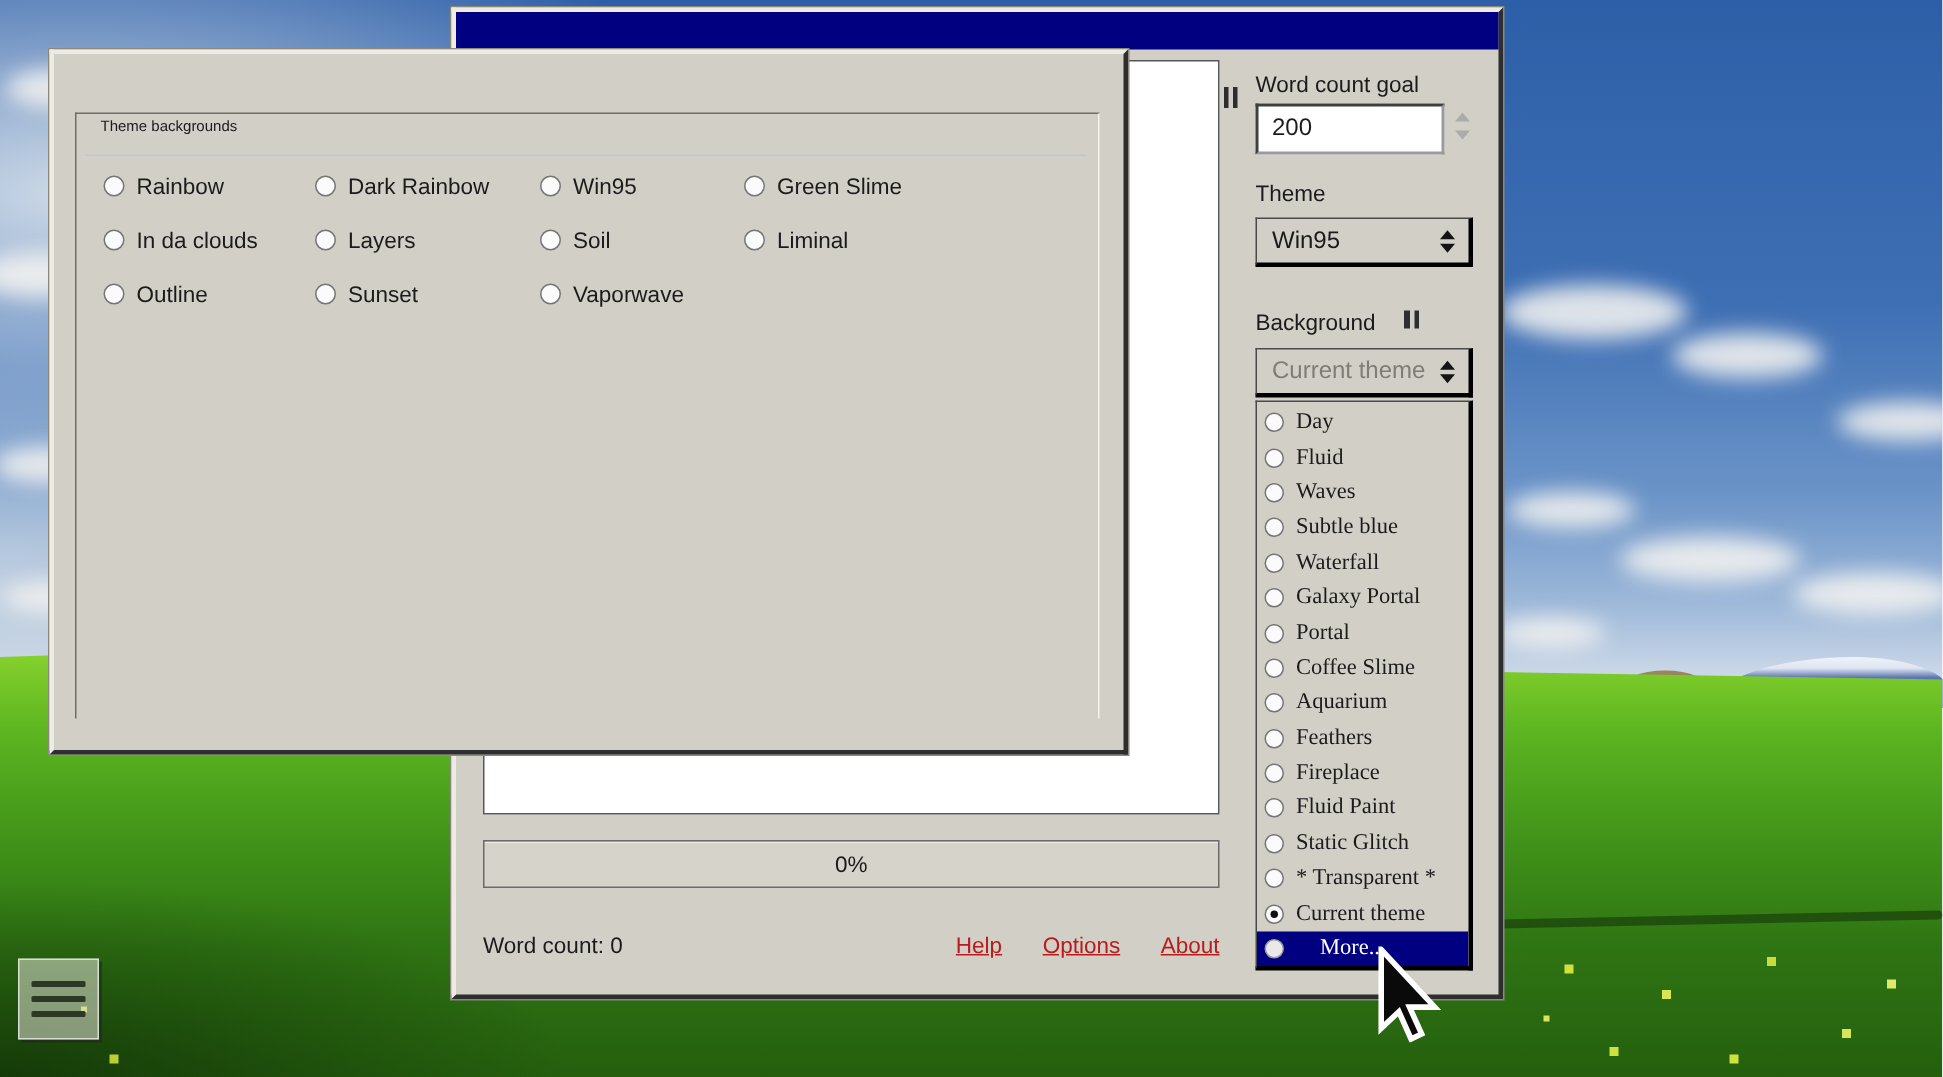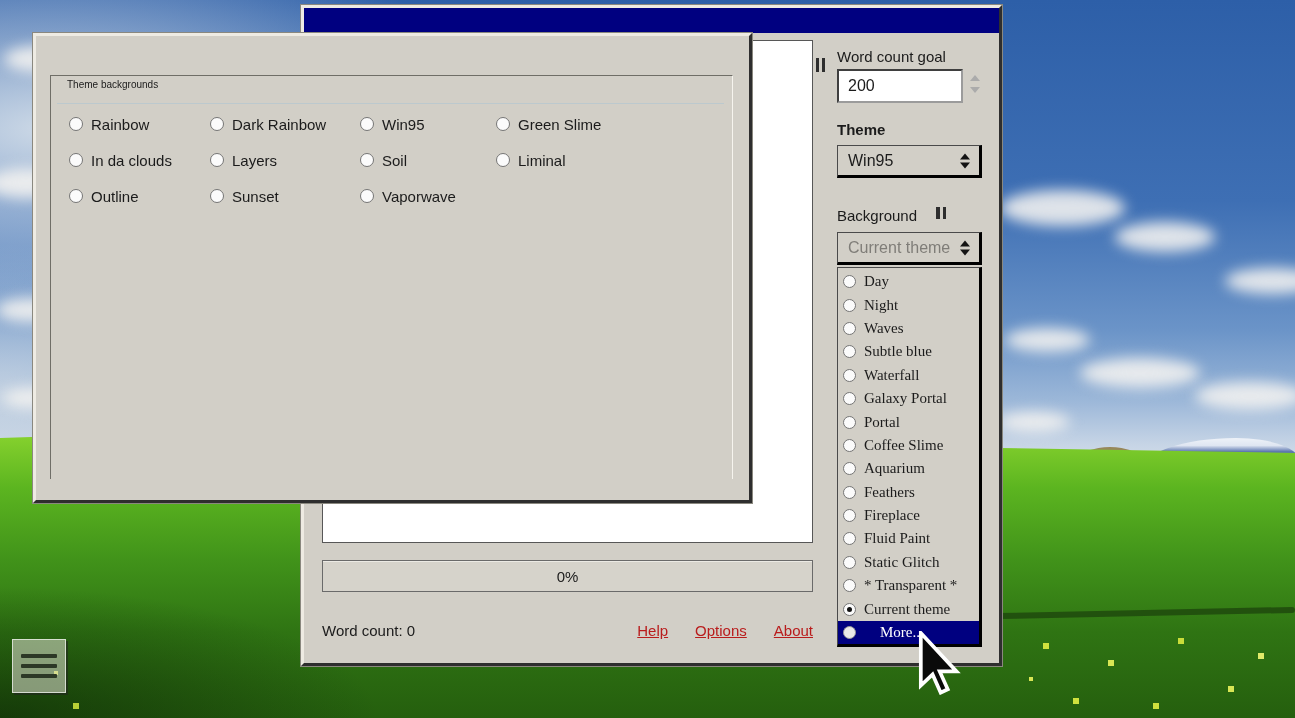--- a/index.html
+++ b/index.html
@@ -75,21 +75,21 @@
   .flink{color:#b91c1c;text-decoration:underline;cursor:pointer;}
 
   
   .pause-icon{position:absolute;display:inline-flex;gap:3px;cursor:pointer;}
   .pause-icon i{display:block;width:3px;height:14px;background:#2e2e2e;}
   .pause-main{left:512px;top:50px;}
   .pause-bg{left:632px;top:199px;}
   .pause-bg i{height:12px;width:3.5px;}
   .sb-label{position:absolute;font-size:15px;}
   .lbl-goal{left:533px;top:40px;text-align:right;}
-  .lbl-theme{left:533px;top:113px;font-weight:bold;}
+  .lbl-theme{left:533px;top:113px;}
   .lbl-bg{left:533px;top:199px;}
   .goal-input{position:absolute;left:533px;top:61px;width:126px;height:34px;box-sizing:border-box;
     border:2px solid;border-color:#3f3f3f #9b9b9b #9b9b9b #3f3f3f;background:#fff;
     font-family:"Liberation Sans",sans-serif;font-size:16px;padding:0 0 0 9px;color:#1b1b1b;}
   .spinner{position:absolute;left:666px;top:67px;display:flex;flex-direction:column;gap:4px;}
   .spin-btn{width:11px;height:7px;cursor:pointer;position:relative;}
   .spin-btn::before{content:"";position:absolute;left:0;border-left:5.5px solid transparent;
     border-right:5.5px solid transparent;}
   .spin-up::before{border-bottom:6px solid #ababab;top:0;}
   .spin-down::before{border-top:6px solid #ababab;top:1px;}
@@ -200,21 +200,21 @@
         </span>
     </div>
 
     <div class="bg-list">
         <div class="bg-item">
         <span class="radio"></span>
         <span>Day</span>
       </div>
         <div class="bg-item">
         <span class="radio"></span>
-        <span>Night</span>
+        <span>Fluid</span>
       </div>
         <div class="bg-item">
         <span class="radio"></span>
         <span>Waves</span>
       </div>
         <div class="bg-item">
         <span class="radio"></span>
         <span>Subtle blue</span>
       </div>
         <div class="bg-item">

